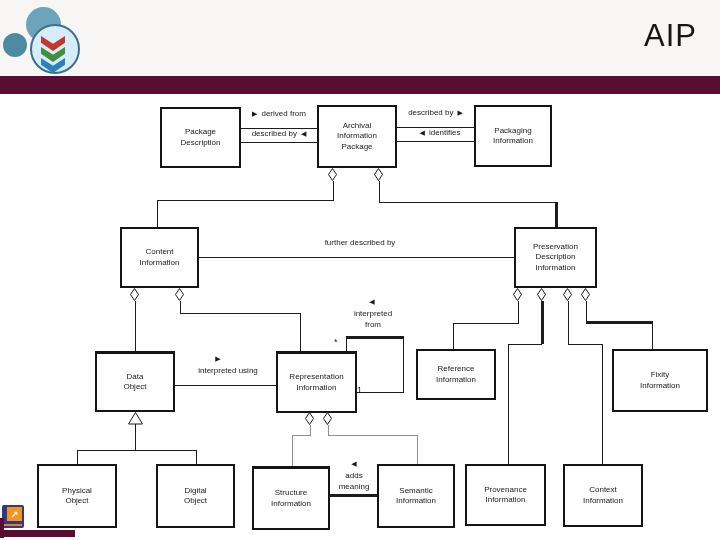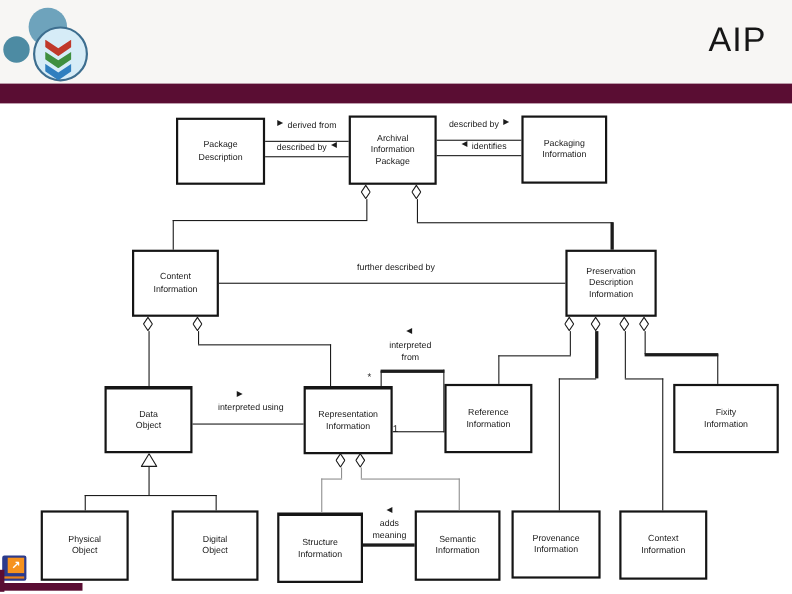--- a/index.html
+++ b/index.html
@@ -20,21 +20,21 @@
   #logo-we{color:#1f3b58;}
   #logo-preserve{color:#2d6273;}
   #slide-title{position:absolute;left:644px;top:18px;font-size:31px;color:#161616;letter-spacing:1px;}
   
   .node{position:absolute;background:#fff;border:2px solid #151515;display:flex;align-items:center;justify-content:center;text-align:center;box-sizing:border-box;}
   .node.tt{border-top-width:3px;}
   .node-label{font-size:8px;line-height:10.5px;color:#1a1a1a;white-space:pre-line;}
   .ln{position:absolute;background:#1c1c1c;display:block;}
   .ln.gray{background:#8f8f8f;}
   .dia,.tri{position:absolute;}
-  .elabel{position:absolute;font-size:8px;color:#1a1a1a;display:flex;justify-content:center;gap:4px;white-space:nowrap;}
+  .elabel{position:absolute;font-size:8px;color:#1a1a1a;display:flex;align-items:center;justify-content:center;gap:4px;white-space:nowrap;}
   .stack{text-align:center;white-space:pre-line;line-height:11px;}
   .arr{font-size:7px;line-height:8px;}
   .mult{position:absolute;font-size:9px;color:#1a1a1a;}
   
   #dpe-navy{position:absolute;left:2px;top:505px;width:22px;height:23px;background:#2b3a8c;border-radius:2px;}
   #dpe-orange{position:absolute;left:7px;top:507px;width:15px;height:14px;background:#f6921e;display:flex;align-items:center;justify-content:center;color:#fff;font-size:10px;font-weight:bold;}
   #dpe-text{position:absolute;left:2px;top:524px;width:20px;height:2px;background:#e8801a;}
   #dpe-maroon-h{position:absolute;left:3px;top:530px;width:72px;height:7px;background:#5a0d33;}
   #dpe-maroon-v{position:absolute;left:0px;top:518px;width:4px;height:20px;background:#5a0d33;}
 </style>
@@ -77,21 +77,21 @@
 Information</span>
     </div>
   <div class="node tt" style="left:95px;top:351px;width:80px;height:61px">
       <span class="node-label">Data
 Object</span>
     </div>
   <div class="node tt" style="left:276px;top:351px;width:81px;height:62px">
       <span class="node-label">Representation
 Information</span>
     </div>
-  <div class="node" style="left:404px;top:349px;width:80px;height:63px">
+  <div class="node" style="left:416px;top:349px;width:80px;height:51px">
       <span class="node-label">Reference
 Information</span>
     </div>
   <div class="node" style="left:612px;top:349px;width:96px;height:63px">
       <span class="node-label">Fixity
 Information</span>
     </div>
   <div class="node" style="left:37px;top:464px;width:80px;height:64px">
       <span class="node-label">Physical
 Object</span>

